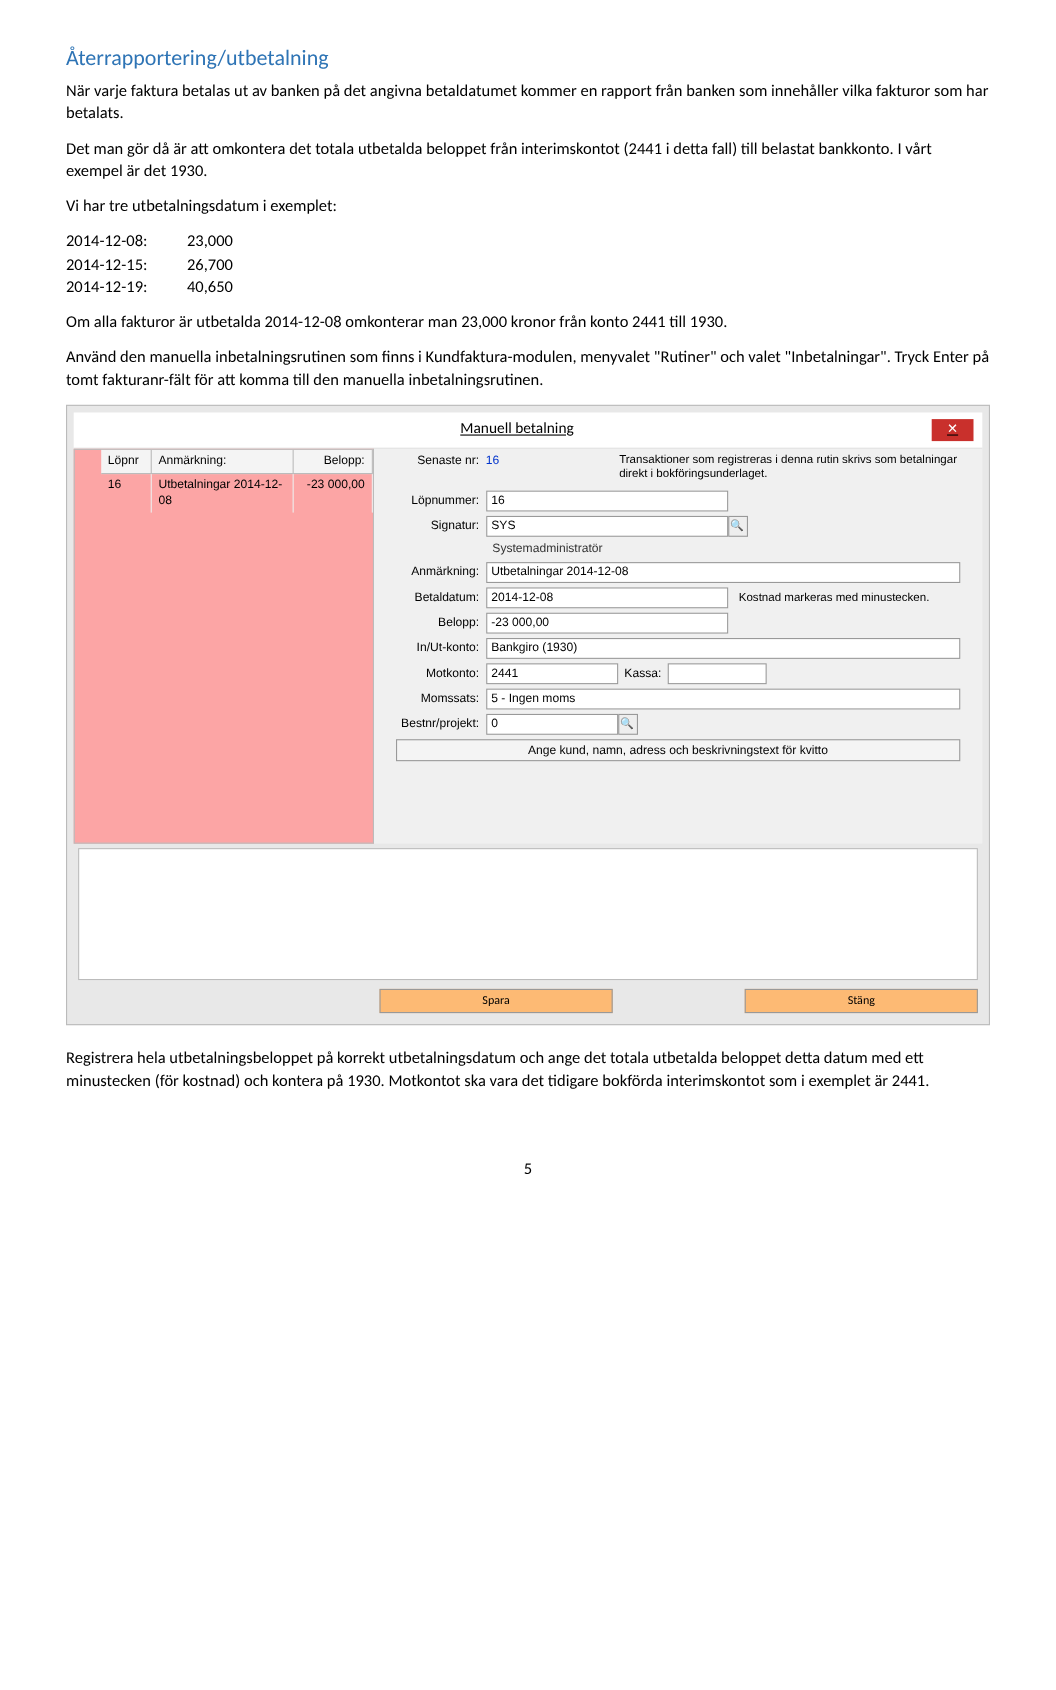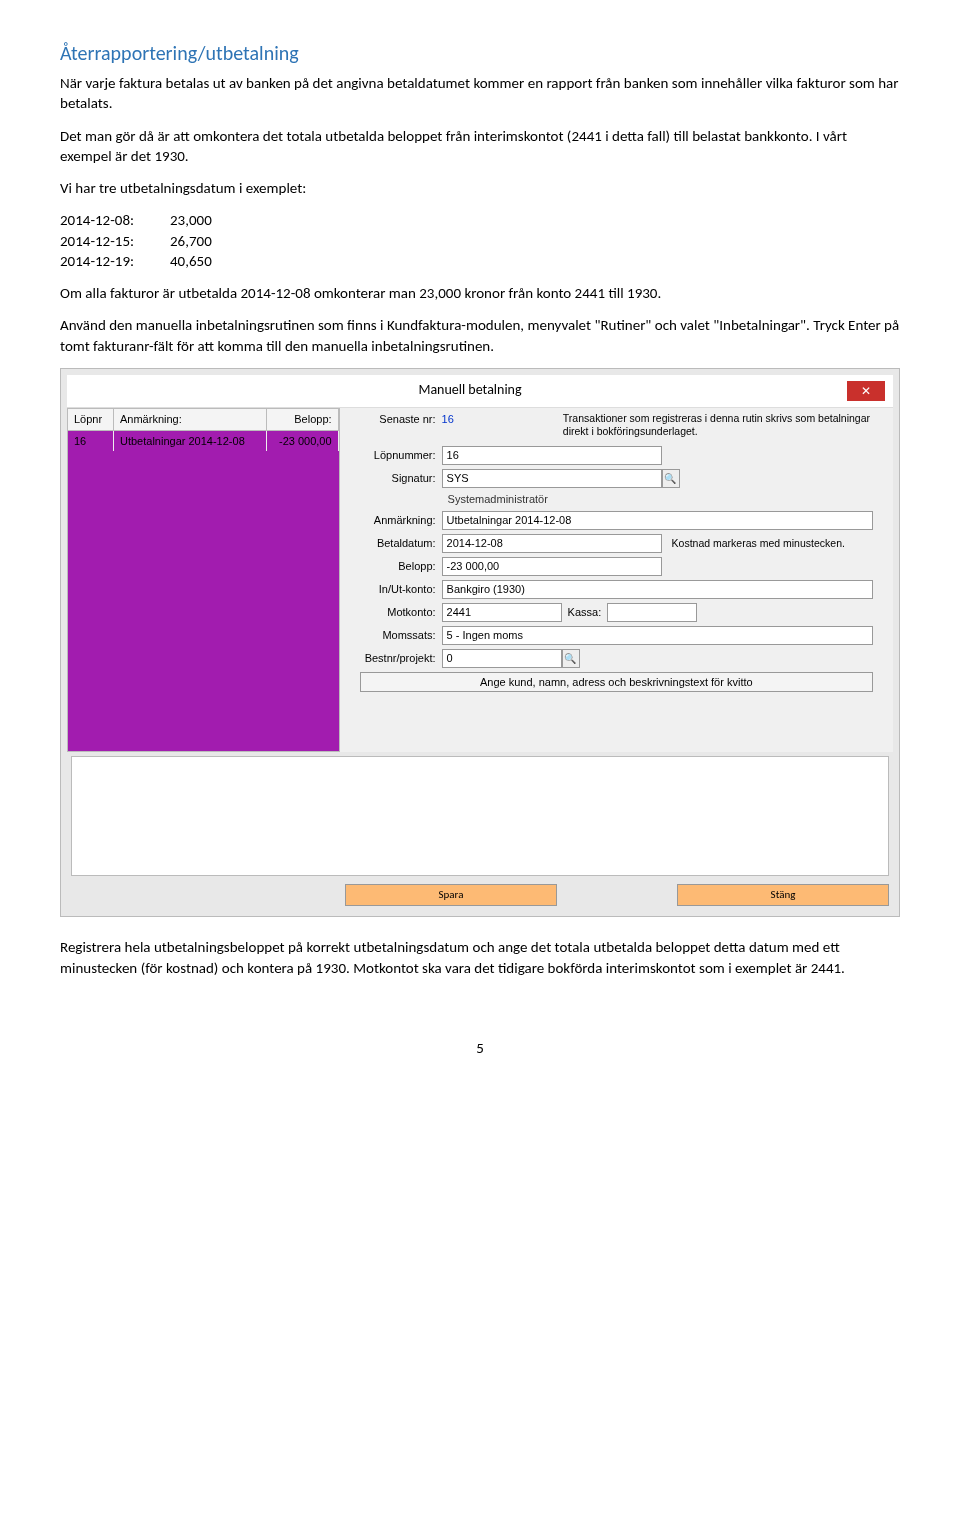--- a/index.html
+++ b/index.html
@@ -3,24 +3,24 @@
 <meta charset="utf-8">
 <style>
   * { box-sizing: border-box; margin: 0; padding: 0; }
   body { font-family: Calibri, Arial, sans-serif; background: #fff; padding: 40px 60px; font-size: 15px; color: #000; line-height: 1.35; }
   h2 { color: #2E74B5; font-weight: 400; font-size: 20px; margin-bottom: 6px; }
   p { margin-bottom: 12px; }
   .dates { margin-bottom: 12px; }
   .dates div { display: flex; }
   .dates .d { width: 110px; }
   .dlg-wrap { border: 1px solid #bbb; background: #e8e8e8; padding: 6px; margin-bottom: 20px; }
-  .dlg-title { background: #fff; color: #000; font-size: 14px; padding: 6px 8px; display: flex; align-items: flex-start; justify-content: space-between; border-bottom: 1px solid #ddd; }
+  .dlg-title { background: #fff; color: #000; font-size: 14px; padding: 6px 8px; display: flex; align-items: flex-start; justify-content: space-between; border-bottom: 1px solid #ddd; text-decoration: underline; }
   .dlg-title .close { background: #c9302c; color: #fff; width: 38px; height: 20px; display: flex; align-items: center; justify-content: center; font-size: 12px; }
   .dlg-body { display: flex; background: #f0f0f0; font-family: Tahoma, Arial, sans-serif; font-size: 11px; }
-  .left-pane { width: 33%; border: 1px solid #bbb; background: #a21caf; }
+  .left-pane { width: 33%; border: 1px solid #bbb; background: #fca5a5; padding-left: 24px; }
   .left-head { display: flex; border-bottom: 1px solid #bbb; background: #f4f4f4; }
   .lh-cell { padding: 3px 6px; border-right: 1px solid #bbb; }
   .c1 { width: 46px; } .c2 { flex: 1; } .c3 { width: 72px; text-align: right; }
   .left-row { display: flex; }
   .lr-cell { padding: 3px 6px; border-right: 1px solid #eee; }
   .right-pane { flex: 1; padding: 4px 20px; }
   .top-info { display: flex; gap: 10px; margin-bottom: 8px; }
   .top-info .col-a { width: 54%; }
   .rinf { font-size: 10.5px; line-height: 1.25; }
   .field-row { display: flex; align-items: center; margin-bottom: 4px; }

